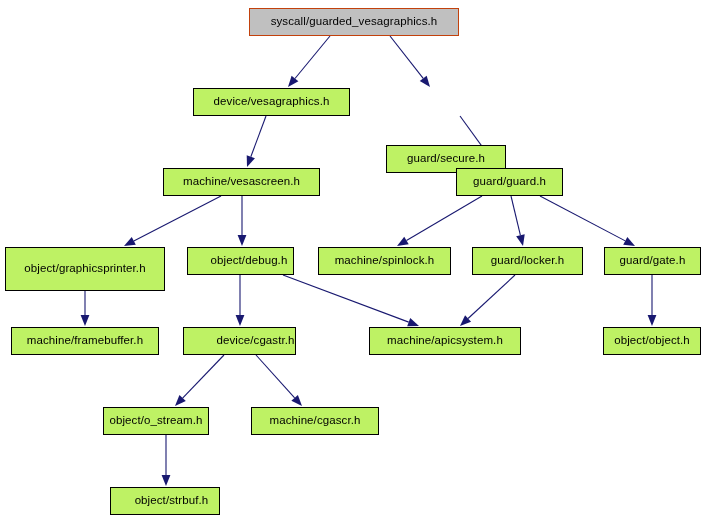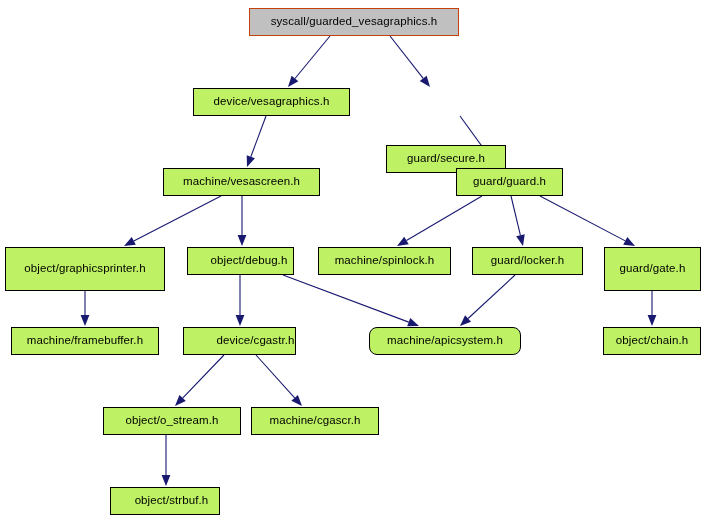--- a/index.html
+++ b/index.html
@@ -143,36 +143,36 @@
       </div>
       <div class="node" style="left: 187px; top: 247px; width: 107px; height: 28px; padding-left: 17px;">
         <span class="node-label">object/debug.h</span>
       </div>
       <div class="node" style="left: 318px; top: 247px; width: 133px; height: 28px; text-align: right;">
         <span class="node-label">machine/spinlock.h</span>
       </div>
       <div class="node" style="left: 472px; top: 247px; width: 111px; height: 28px; align-items: center;">
         <span class="node-label">guard/locker.h</span>
       </div>
-      <div class="node" style="left: 604px; top: 247px; width: 97px; height: 44px;">
+      <div class="node" style="left: 604px; top: 247px; width: 97px; height: 28px;">
         <span class="node-label">guard/gate.h</span>
       </div>
       <div class="node" style="left: 11px; top: 327px; width: 148px; height: 28px;">
         <span class="node-label">machine/framebuffer.h</span>
       </div>
       <div class="node" style="left: 183px; top: 327px; width: 113px; height: 28px; padding-left: 32px;">
         <span class="node-label">device/cgastr.h</span>
       </div>
-      <div class="node" style="left: 369px; top: 327px; width: 152px; height: 28px; border-radius: 8px;">
+      <div class="node" style="left: 369px; top: 327px; width: 152px; height: 28px;">
         <span class="node-label">machine/apicsystem.h</span>
       </div>
       <div class="node" style="left: 603px; top: 327px; width: 98px; height: 28px;">
-        <span class="node-label">object/chain.h</span>
+        <span class="node-label">object/object.h</span>
       </div>
-      <div class="node" style="left: 103px; top: 407px; width: 138px; height: 28px;">
+      <div class="node" style="left: 103px; top: 407px; width: 106px; height: 28px;">
         <span class="node-label">object/o_stream.h</span>
       </div>
       <div class="node" style="left: 251px; top: 407px; width: 128px; height: 28px;">
         <span class="node-label">machine/cgascr.h</span>
       </div>
       <div class="node" style="left: 110px; top: 487px; width: 110px; height: 28px; padding-left: 13px;">
         <span class="node-label">object/strbuf.h</span>
       </div>
     </div>
 </div>

